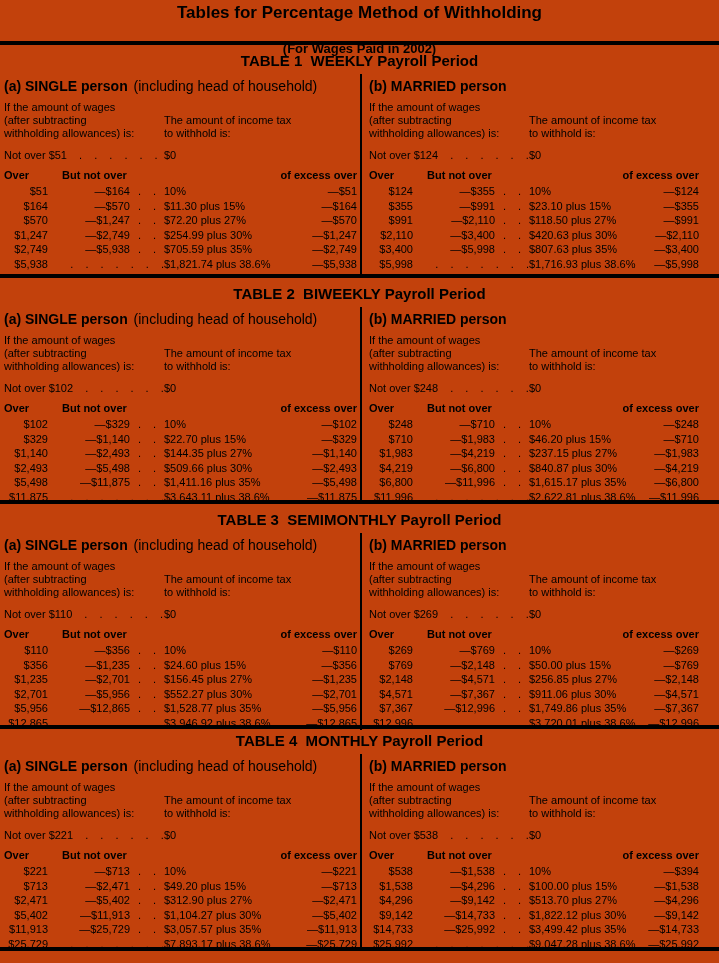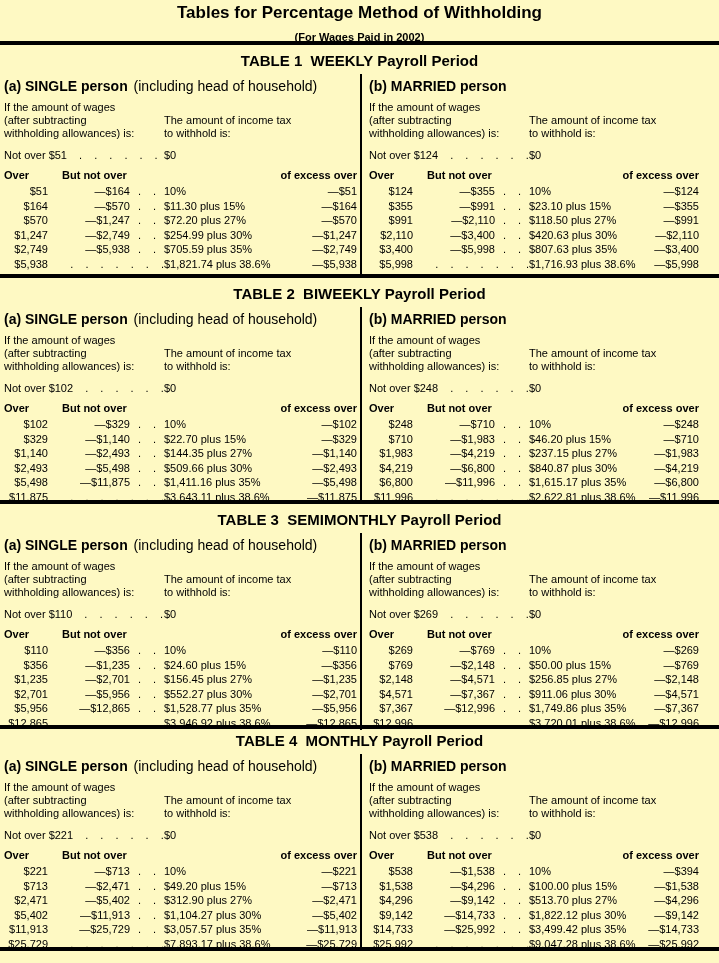--- a/index.html
+++ b/index.html
@@ -1,20 +1,20 @@
 <!DOCTYPE html>
 <html><head>
 <meta charset="utf-8">
 <style>
   html,body{margin:0;padding:0;background:#fff;}
   body{width:719px;height:963px;color:#000;font-family:"Liberation Sans",sans-serif;}
-  .page{width:719px;height:963px;overflow:hidden;background:#fef9c3;}
+  .page{width:719px;height:963px;overflow:hidden;background:#c2410c;}
   .doc-header{text-align:center;border-bottom:4px solid #000;height:45px;box-sizing:border-box;padding-top:2px;}
   .doc-title{font-size:17px;font-weight:bold;margin:1px 0 0;}
-  .doc-subtitle{font-size:11px;font-weight:bold;margin-top:8px;}
+  .doc-subtitle{font-size:13px;font-weight:bold;margin-top:18px;}
   .table-block{border-bottom:4px solid #000;box-sizing:border-box;display:flex;flex-direction:column;}
   main > section:nth-of-type(1){height:233px;}
   main > section:nth-of-type(2){height:226px;}
   main > section:nth-of-type(3){height:225px;}
   main > section:nth-of-type(4){height:222px;justify-content:center;}
   .tbl-title{text-align:center;font-weight:bold;font-size:15px;margin:7px 0 5px;white-space:pre;}
   .halves{flex:1;display:flex;align-items:stretch;}
   .half{width:360px;box-sizing:border-box;padding:2px 3px 0 4px;}
   .halves > div.half:nth-of-type(2){width:359px;border-left:2px solid #000;padding-left:7px;padding-right:20px;}
   .sec-head{font-size:14px;margin:2px 0 7px;}

